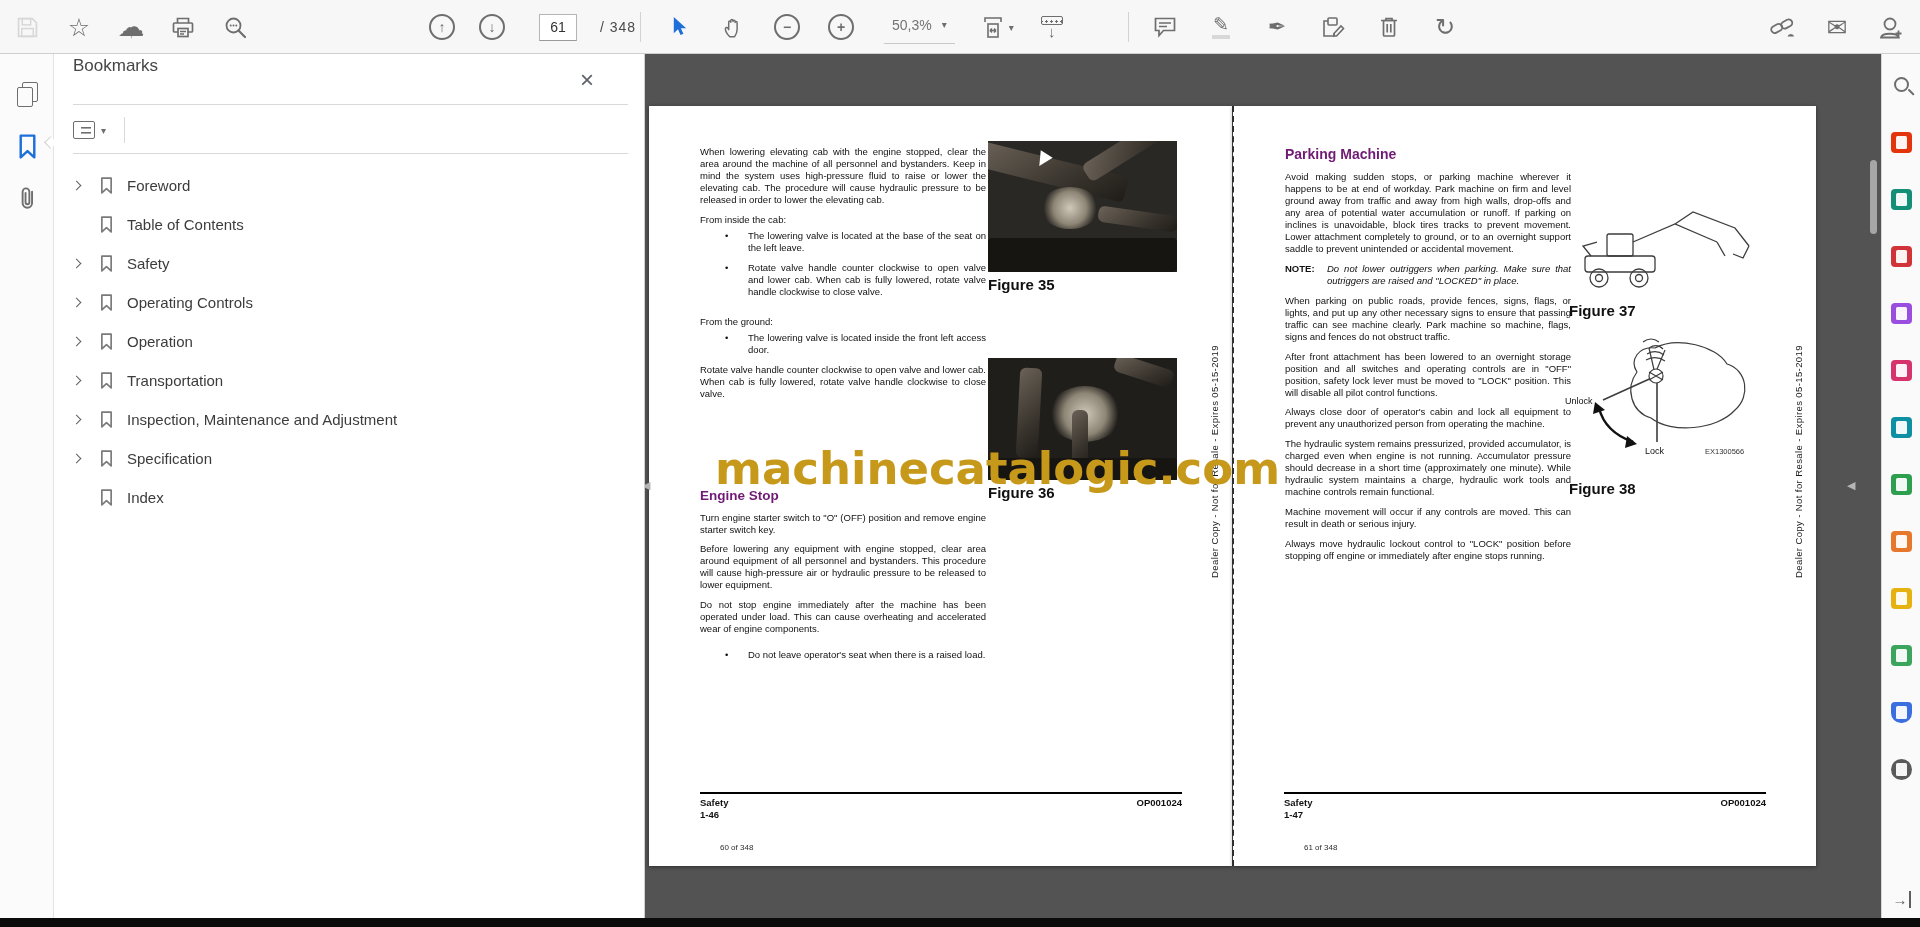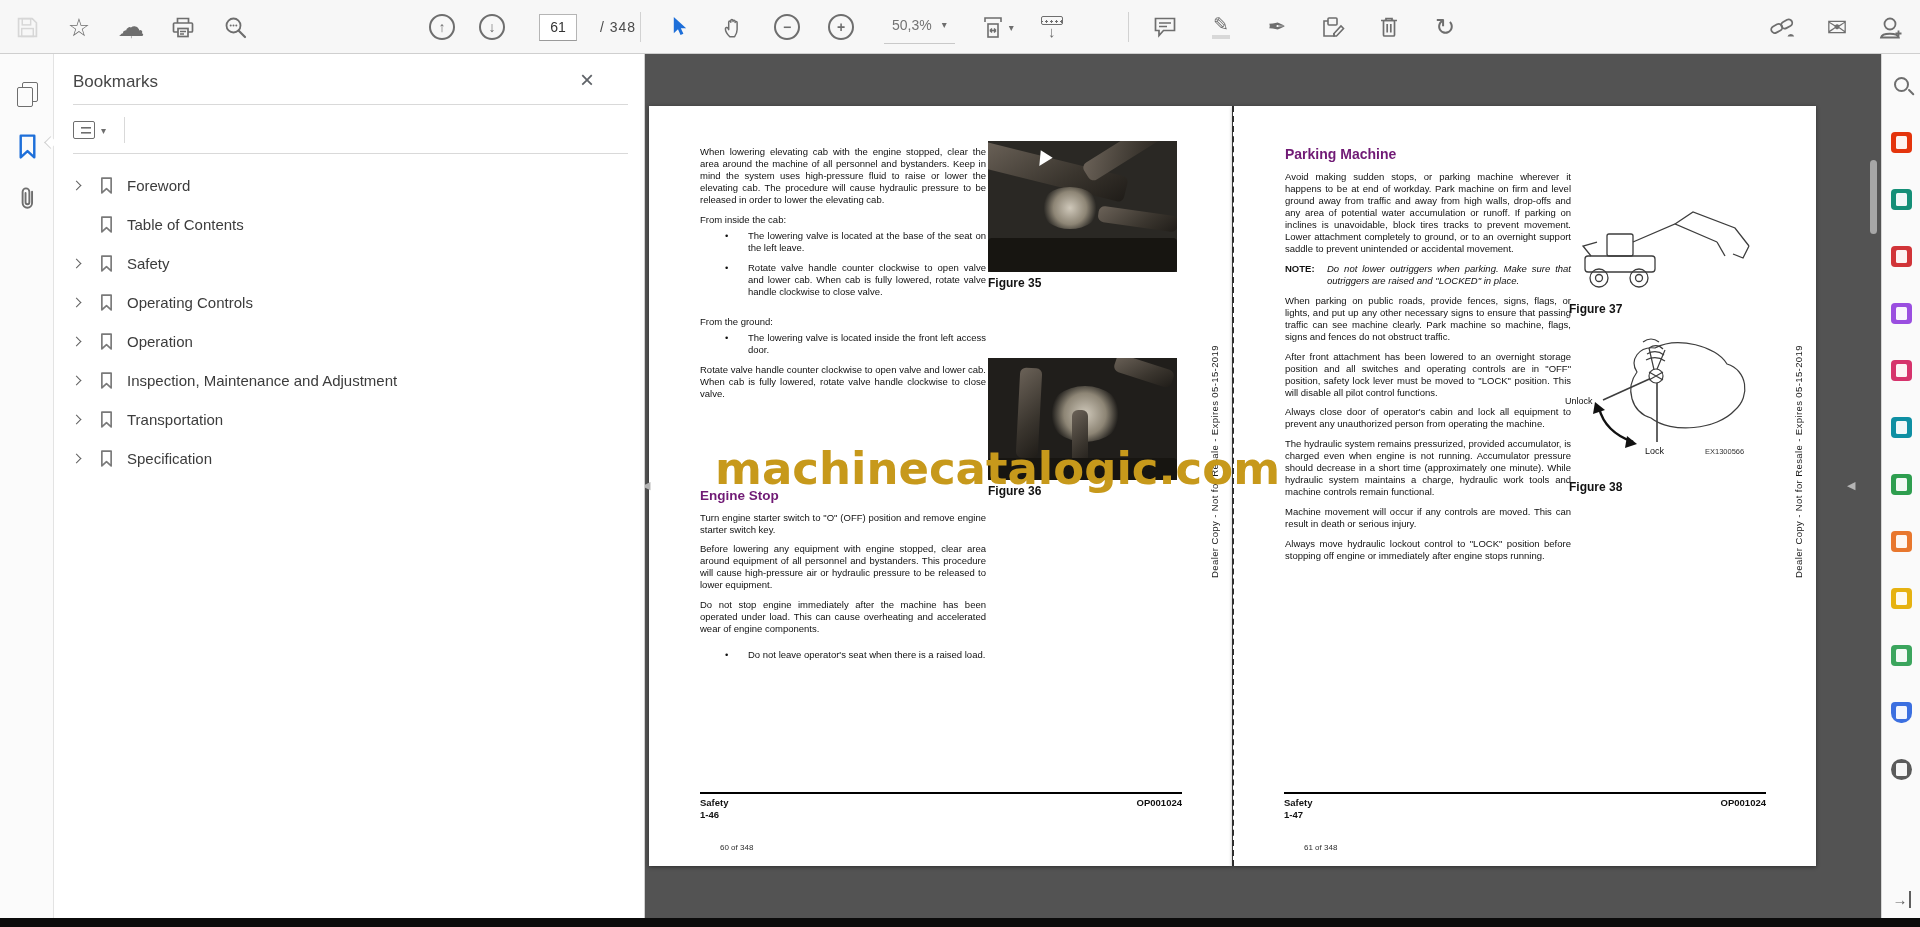--- a/index.html
+++ b/index.html
@@ -40,21 +40,21 @@
   .pages-ico::before { content:""; position:absolute; left:5px; top:0; width:14px; height:18px;
     border:1.8px solid #6e6e6e; border-radius:2px; background:#fbfbfb; }
   .pages-ico::after { content:""; position:absolute; left:0; top:5px; width:14px; height:18px;
     border:1.8px solid #6e6e6e; border-radius:2px; background:#fbfbfb; }
   .notch { position:absolute; right:-1px; top:18px; width:9px; height:9px; background:#fff;
     border-left:1px solid #cfcfcf; border-bottom:1px solid #cfcfcf; transform:rotate(45deg); }
 
   
   #bm-panel { position:absolute; left:54px; top:54px; width:591px; height:864px;
     background:#ffffff; border-right:1px solid #cfcfcf; z-index:10; }
-  #bm-title { position:absolute; left:19px; top:18px; font-size:17px; color:#464646; }
+  #bm-title { position:absolute; left:19px; top:2px; font-size:17px; color:#464646; }
   #bm-close { position:absolute; right:50px; top:14px; font-size:24px; color:#5f6368; line-height:1; }
   .bm-sep { position:absolute; left:19px; right:16px; height:1px; background:#d9d9d9; }
   #bm-opts { position:absolute; left:19px; top:62px; display:flex; align-items:center; gap:8px; height:28px; }
   .opts-box { width:22px; height:18px; border:1.6px solid #6e6e6e; border-radius:2px;
     background-image:linear-gradient(#6e6e6e,#6e6e6e),linear-gradient(#6e6e6e,#6e6e6e);
     background-size:10px 1.6px; background-position:7px 5px,7px 10px; background-repeat:no-repeat; }
   .opts-divider { width:1px; height:26px; background:#d9d9d9; margin-left:10px; }
   #bm-list { position:absolute; left:0; top:112px; right:0; }
   .bm-row { display:flex; align-items:center; height:39px; padding-left:19px; cursor:default; }
   .chev { width:27px; display:flex; align-items:center; }
@@ -80,21 +80,21 @@
   .para { font-size:9.5px; line-height:1.26; color:#111; text-align:justify; margin-bottom:8px; }
   .sublabel { font-size:9.5px; color:#111; margin-bottom:5px; }
   .bullet { position:relative; padding-left:48px; margin-bottom:8px; }
   .bullet::before { content:"•"; position:absolute; left:25px; top:0; font-size:9.5px; color:#111; }
   .bullet .para { margin-bottom:0; }
   .gap-top { margin-top:18px; }
   .note { display:flex; gap:8px; margin-bottom:8px; }
   .note-label { font-size:9.5px; font-weight:bold; color:#111; flex:0 0 34px; }
   .note-text { font-size:9.5px; font-style:italic; color:#111; line-height:1.26; text-align:justify; }
 
-  .fig-caption { font-size:12px; font-weight:bold; color:#111; margin-top:4px; }
+  .fig-caption { font-size:15px; font-weight:bold; color:#111; margin-top:4px; }
   .photo { width:189px; background:#2a2824; position:relative; overflow:hidden; }
   #fig35-photo { position:absolute; left:339px; top:35px; }
   #fig36-photo { position:absolute; left:339px; top:252px; }
   .photo .pipe { position:absolute; background:linear-gradient(135deg,#6b6258,#3a352e 60%,#1f1c18); border-radius:6px; }
   .photo .shine { position:absolute; border-radius:50%;
     background:radial-gradient(circle,#cfc8ba 0%,#8d8575 45%,transparent 72%); }
   .photo .dark { position:absolute; background:#171511; border-radius:4px; }
   .anno-arrow { position:absolute; width:0; height:0; border-left:7px solid transparent;
     border-right:7px solid transparent; border-top:14px solid #fff; }
 
@@ -388,43 +388,52 @@
       </div>
       <div class="bm-row">
         <span class="chev">
             <i></i>
           </span>
         <span class="bm-ribbon">
             <svg width="13" height="17" viewBox="0 0 14 18">
               <path d="M2 1h10v16l-5-4.6L2 17z" fill="none" stroke="#7a7a7a" stroke-width="1.8" stroke-linejoin="round"></path>
             </svg>
           </span>
-        <span class="bm-label">Inspection, Maintenance and Adjustment</span>
+        <span class="bm-label">Transportation</span>
       </div>
       <div class="bm-row">
         <span class="chev">
             <i></i>
           </span>
         <span class="bm-ribbon">
             <svg width="13" height="17" viewBox="0 0 14 18">
               <path d="M2 1h10v16l-5-4.6L2 17z" fill="none" stroke="#7a7a7a" stroke-width="1.8" stroke-linejoin="round"></path>
             </svg>
           </span>
-        <span class="bm-label">Transportation</span>
+        <span class="bm-label">Inspection, Maintenance and Adjustment</span>
       </div>
       <div class="bm-row">
         <span class="chev">
             <i></i>
           </span>
         <span class="bm-ribbon">
             <svg width="13" height="17" viewBox="0 0 14 18">
               <path d="M2 1h10v16l-5-4.6L2 17z" fill="none" stroke="#7a7a7a" stroke-width="1.8" stroke-linejoin="round"></path>
             </svg>
           </span>
         <span class="bm-label">Specification</span>
+      </div>
+      <div class="bm-row">
+        <span class="chev"></span>
+        <span class="bm-ribbon">
+            <svg width="13" height="17" viewBox="0 0 14 18">
+              <path d="M2 1h10v16l-5-4.6L2 17z" fill="none" stroke="#7a7a7a" stroke-width="1.8" stroke-linejoin="round"></path>
+            </svg>
+          </span>
+        <span class="bm-label">Index</span>
       </div>
     </div>
   </aside>
 
   <main id="doc-area">
 
     <section class="page" id="page-left">
       <div class="txt-col">
         <div class="para">When lowering elevating cab with the engine stopped, clear the area around the machine of all personnel and bystanders. Keep in mind the system uses high-pressure fluid to raise or lower the elevating cab. The procedure will cause hydraulic pressure to be released in order to lower the elevating cab.</div>
         <div class="sublabel">From inside the cab:</div>

